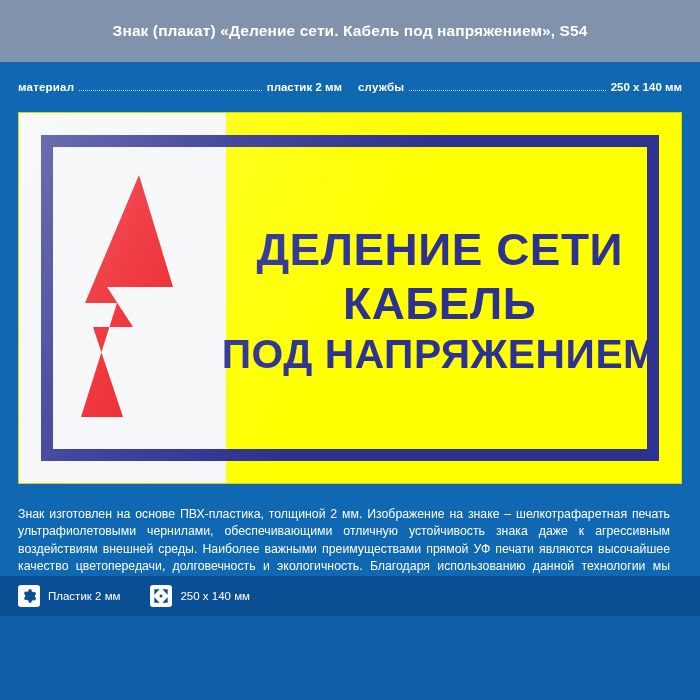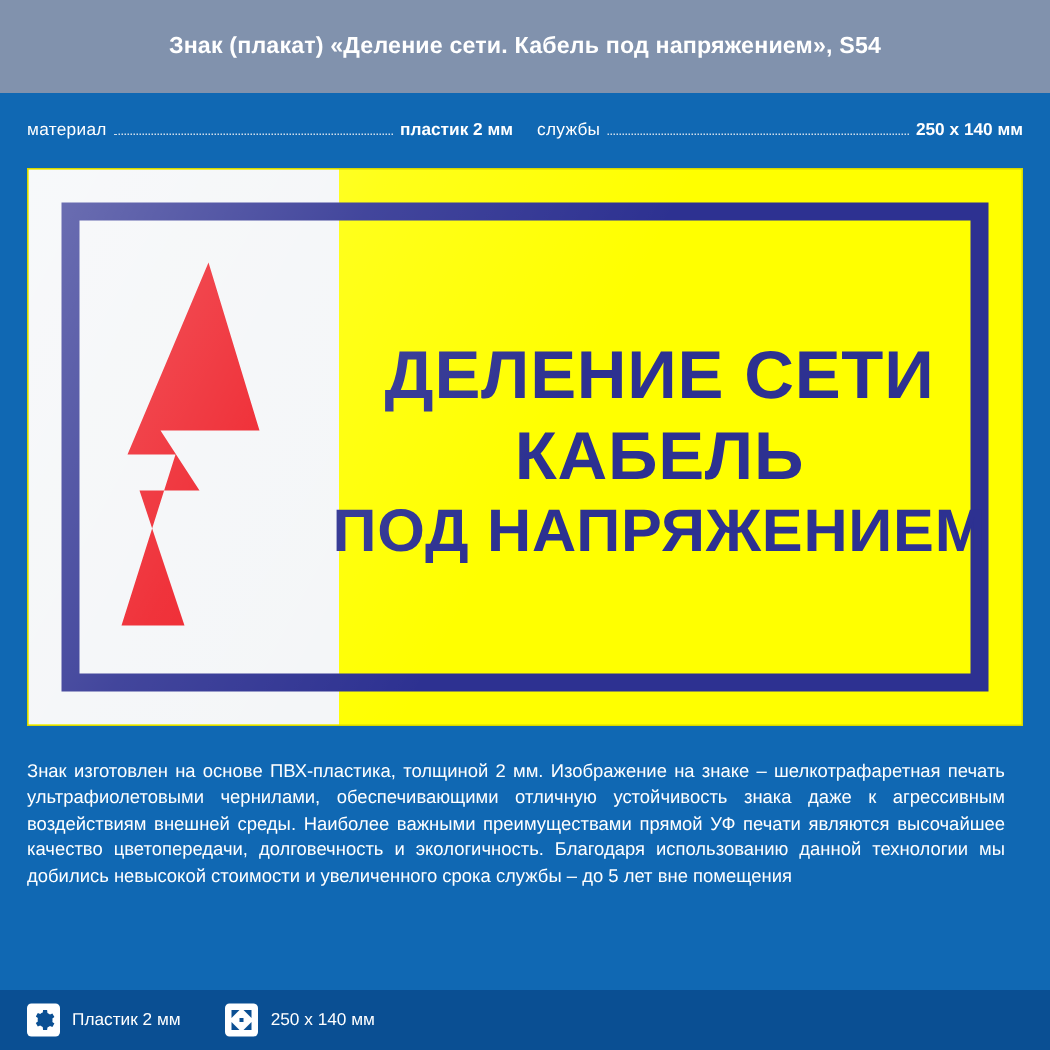--- a/index.html
+++ b/index.html
@@ -9,21 +9,21 @@
   body {
     width: 700px;
     height: 700px;
     background: #0f5fa6;
     font-family: "Liberation Sans", sans-serif;
     overflow: hidden;
   }
   .page {
     position: relative;
     width: 700px;
-    height: 700px;
+    height: 616px;
     background: #1068b3;
     display: flex;
     flex-direction: column;
   }
 
   
   .header {
     background: #8192ad;
     height: 62px;
     display: flex;
@@ -52,21 +52,21 @@
   .spec-block {
     display: flex;
     align-items: baseline;
     font-size: 11.5px;
     color: #ffffff;
     white-space: nowrap;
   }
   .spec-block.left { flex: 1 1 50%; }
   .spec-block.right { flex: 1 1 50%; padding-left: 16px; }
   .spec-label {
-    font-weight: normal;
+    font-weight: bold;
     color: #ffffff;
     letter-spacing: 0.2px;
   }
   .dots {
     flex: 1;
     border-bottom: 1.5px dotted #cddcea;
     margin: 0 5px 3px 5px;
     min-width: 20px;
   }
   .spec-value {

